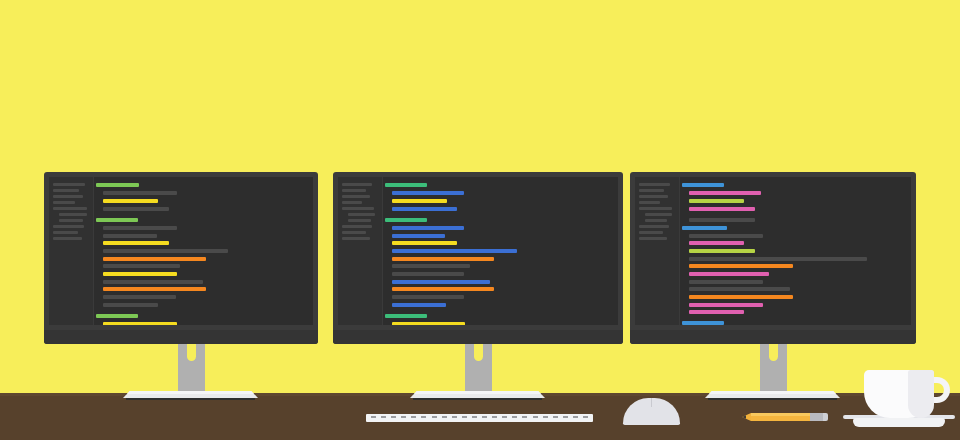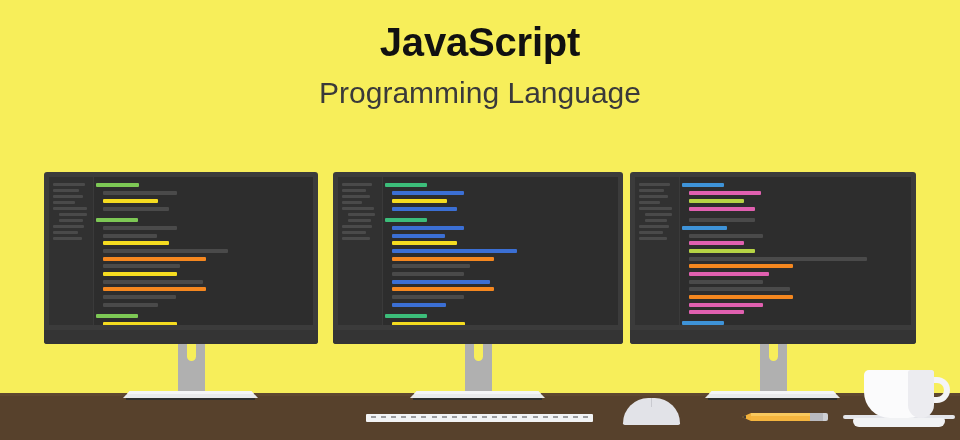--- a/index.html
+++ b/index.html
@@ -305,22 +305,20 @@
     border-left-color: transparent;
     border-radius: 0 16px 16px 0;
     box-sizing: border-box;
   }
 </style>
 </head>
 <body>
 
 <div id="scene">
 
-  <div id="title">JavaScript</div>
-  <div id="subtitle">Programming Language</div>
 
   <div id="monitors-layer">
       <div class="monitor" style="left: 44px; width: 274px;">
         <div class="mon-body"></div>
         <div class="screen">
           <div class="side-panel">
             <div class="sp-line" style="left: 4px; top: 6px; width: 32px;"></div>
             <div class="sp-line" style="left: 4px; top: 12px; width: 26px;"></div>
             <div class="sp-line" style="left: 4px; top: 18px; width: 30px;"></div>
             <div class="sp-line" style="left: 4px; top: 24px; width: 22px;"></div>

